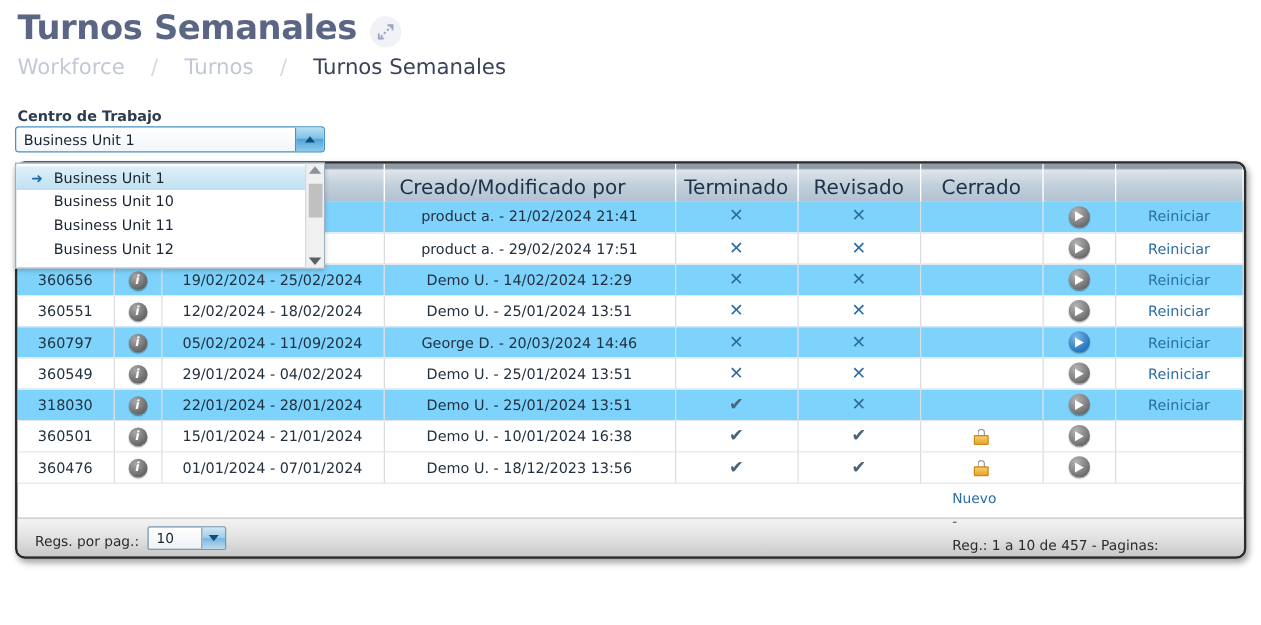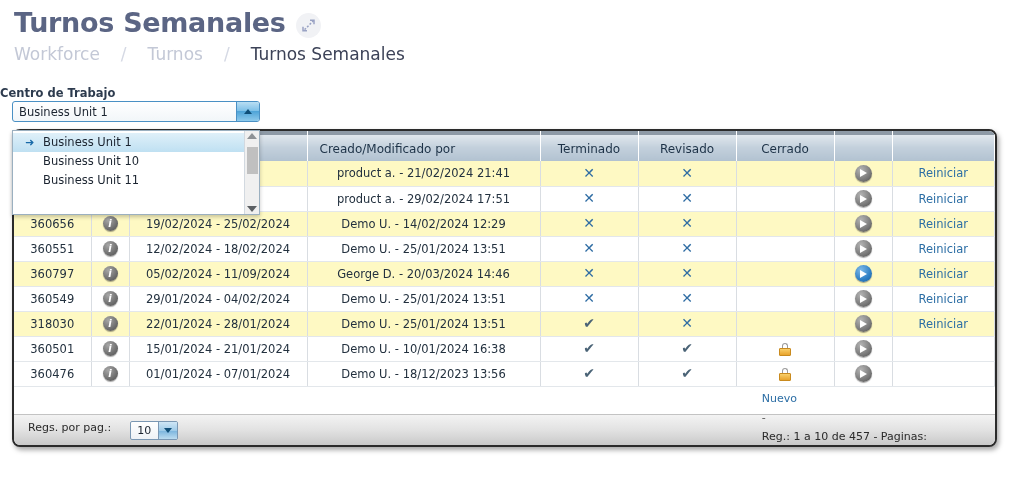--- a/index.html
+++ b/index.html
@@ -28,21 +28,21 @@
   .breadcrumb {
     padding: 6px 0 0 14px; font-size: 17px;
     display: flex; align-items: baseline; gap: 21px;
   }
   .crumb-muted { color: #c3c8d6; }
   .crumb-sep { color: #d5d9e4; }
   .crumb-current { color: #3c4257; }
 
   
   .field-label {
-    position: absolute; left: 0; top: 86px;
+    position: absolute; left: 14px; top: 86px;
     font-size: 11.5px; font-weight: bold; color: #2d3b4e;
   }
   .combo-wrap { position: absolute; left: 12px; top: 101px; width: 248px; height: 21px; }
   .combo {
     width: 248px; height: 21px; border: 1px solid #4a90c4; border-radius: 3px;
     background: linear-gradient(#ffffff, #f2f6f9);
     display: flex; align-items: stretch; overflow: hidden;
   }
   .combo-input {
     flex: 1; border: 0; outline: 0; background: transparent;
@@ -92,32 +92,32 @@
     position: absolute; left: 12px; top: 129px; width: 985px; height: 318px;
     border: 2px solid #2b2b2b; border-radius: 8px;
     background: #ffffff; overflow: hidden;
     box-shadow: 2px 3px 5px rgba(0,0,0,0.35);
   }
   .grid { width: 100%; border-collapse: collapse; table-layout: fixed; }
   .grid thead th {
     height: 30px;
     background: linear-gradient(#8e9aa6 0%, #8e9aa6 14%, #dfe6ec 15%, #c3d0dc 55%, #b2c2d1 99%, #7fa6c4 100%);
     border-right: 1px solid #ffffff;
-    font-size: 12px; font-weight: normal; color: #1d3247;
+    font-size: 16px; font-weight: normal; color: #1d3247;
     text-align: center; padding: 6px 0 0 0; vertical-align: middle;
   }
   .grid thead th.leftcol { text-align: left; padding-left: 12px; }
   .grid tbody td {
     height: 25px; font-size: 11.5px; color: #23313f;
     border-right: 1px solid #d9dde2; border-bottom: 1px solid #e3e7eb;
     text-align: center; padding: 0;
   }
   .grid tbody tr.alt td { background: #e6e6e6; }
   .grid tbody tr td { background: #ffffff; }
-  .grid tbody tr.alt td { background: #fef9c3; }
+  .grid tbody tr.alt td { background: #7dd3fc; }
   td.c-id { text-align: center; }
   td.c-info { }
   td.c-period { }
   td.c-by { text-align: left; padding-left: 12px; }
   td.c-act { border-right: 1px solid #d9dde2; }
   .link { color: #2c6ea5; font-size: 11.5px; cursor: pointer; }
 
   
   .mark-x { color: #2e6ca3; font-size: 14px; font-weight: bold; line-height: 1; }
   .mark-ok { color: #4a6376; font-size: 14px; font-weight: bold; line-height: 1; }
@@ -154,26 +154,26 @@
   }
 
   
   .footer {
     position: absolute; left: 0; right: 0; bottom: 0; height: 31px;
     background: linear-gradient(#f3f3f3 0%, #e2e2e2 50%, #c9c9c9 100%);
     border-top: 1px solid #c3c3c3;
     display: flex; align-items: center; justify-content: space-between;
     padding: 0 8px 0 14px;
   }
-  .foot-left { display: flex; align-items: flex-start; gap: 7px; }
+  .foot-left { display: flex; align-items: flex-end; gap: 7px; }
   .foot-label { font-size: 11px; color: #2a2a2a; }
   .mini-combo {
-    width: 48px; height: 19px; border: 1px solid #7a97b3; border-radius: 2px;
+    width: 63px; height: 19px; border: 1px solid #7a97b3; border-radius: 2px;
     background: linear-gradient(#ffffff, #eef2f6);
-    display: flex; align-items: center; overflow: hidden; margin-left: 12px;
+    display: flex; align-items: center; overflow: hidden;
   }
   .mini-combo .val { flex: 1; font-size: 11px; color: #1b2430; padding-left: 6px; }
   .mini-caret {
     width: 19px; height: 100%; border-left: 1px solid #7a97b3;
     background: linear-gradient(#cfe6f5 0%, #9fcbe8 50%, #7ab4dd 51%, #bcdcf0 100%);
     display: flex; align-items: center; justify-content: center; cursor: pointer;
   }
   .caret-dn { width: 0; height: 0; border-left: 4px solid transparent; border-right: 4px solid transparent; border-top: 5px solid #0f4e78; }
 
   .foot-right { display: flex; align-items: flex-start; gap: 6px; flex-direction: column; }
@@ -387,20 +387,21 @@
         </div>
       </div>
     </div>
   </div>
 
   <div class="dropdown">
     <div class="dd-list">
         <div class="dd-item sel"><span class="dd-arrow">➜</span><span>Business Unit 1</span></div>
         <div class="dd-item"><span>Business Unit 10</span></div>
         <div class="dd-item"><span>Business Unit 11</span></div>
+        <div class="dd-item"><span>Business Unit 12</span></div>
       </div>
     <div class="dd-scroll">
       <span class="sb-arrow sb-up"></span>
       <span class="sb-thumb"></span>
       <span class="sb-arrow sb-dn"></span>
     </div>
   </div>
 
 </div>
 

